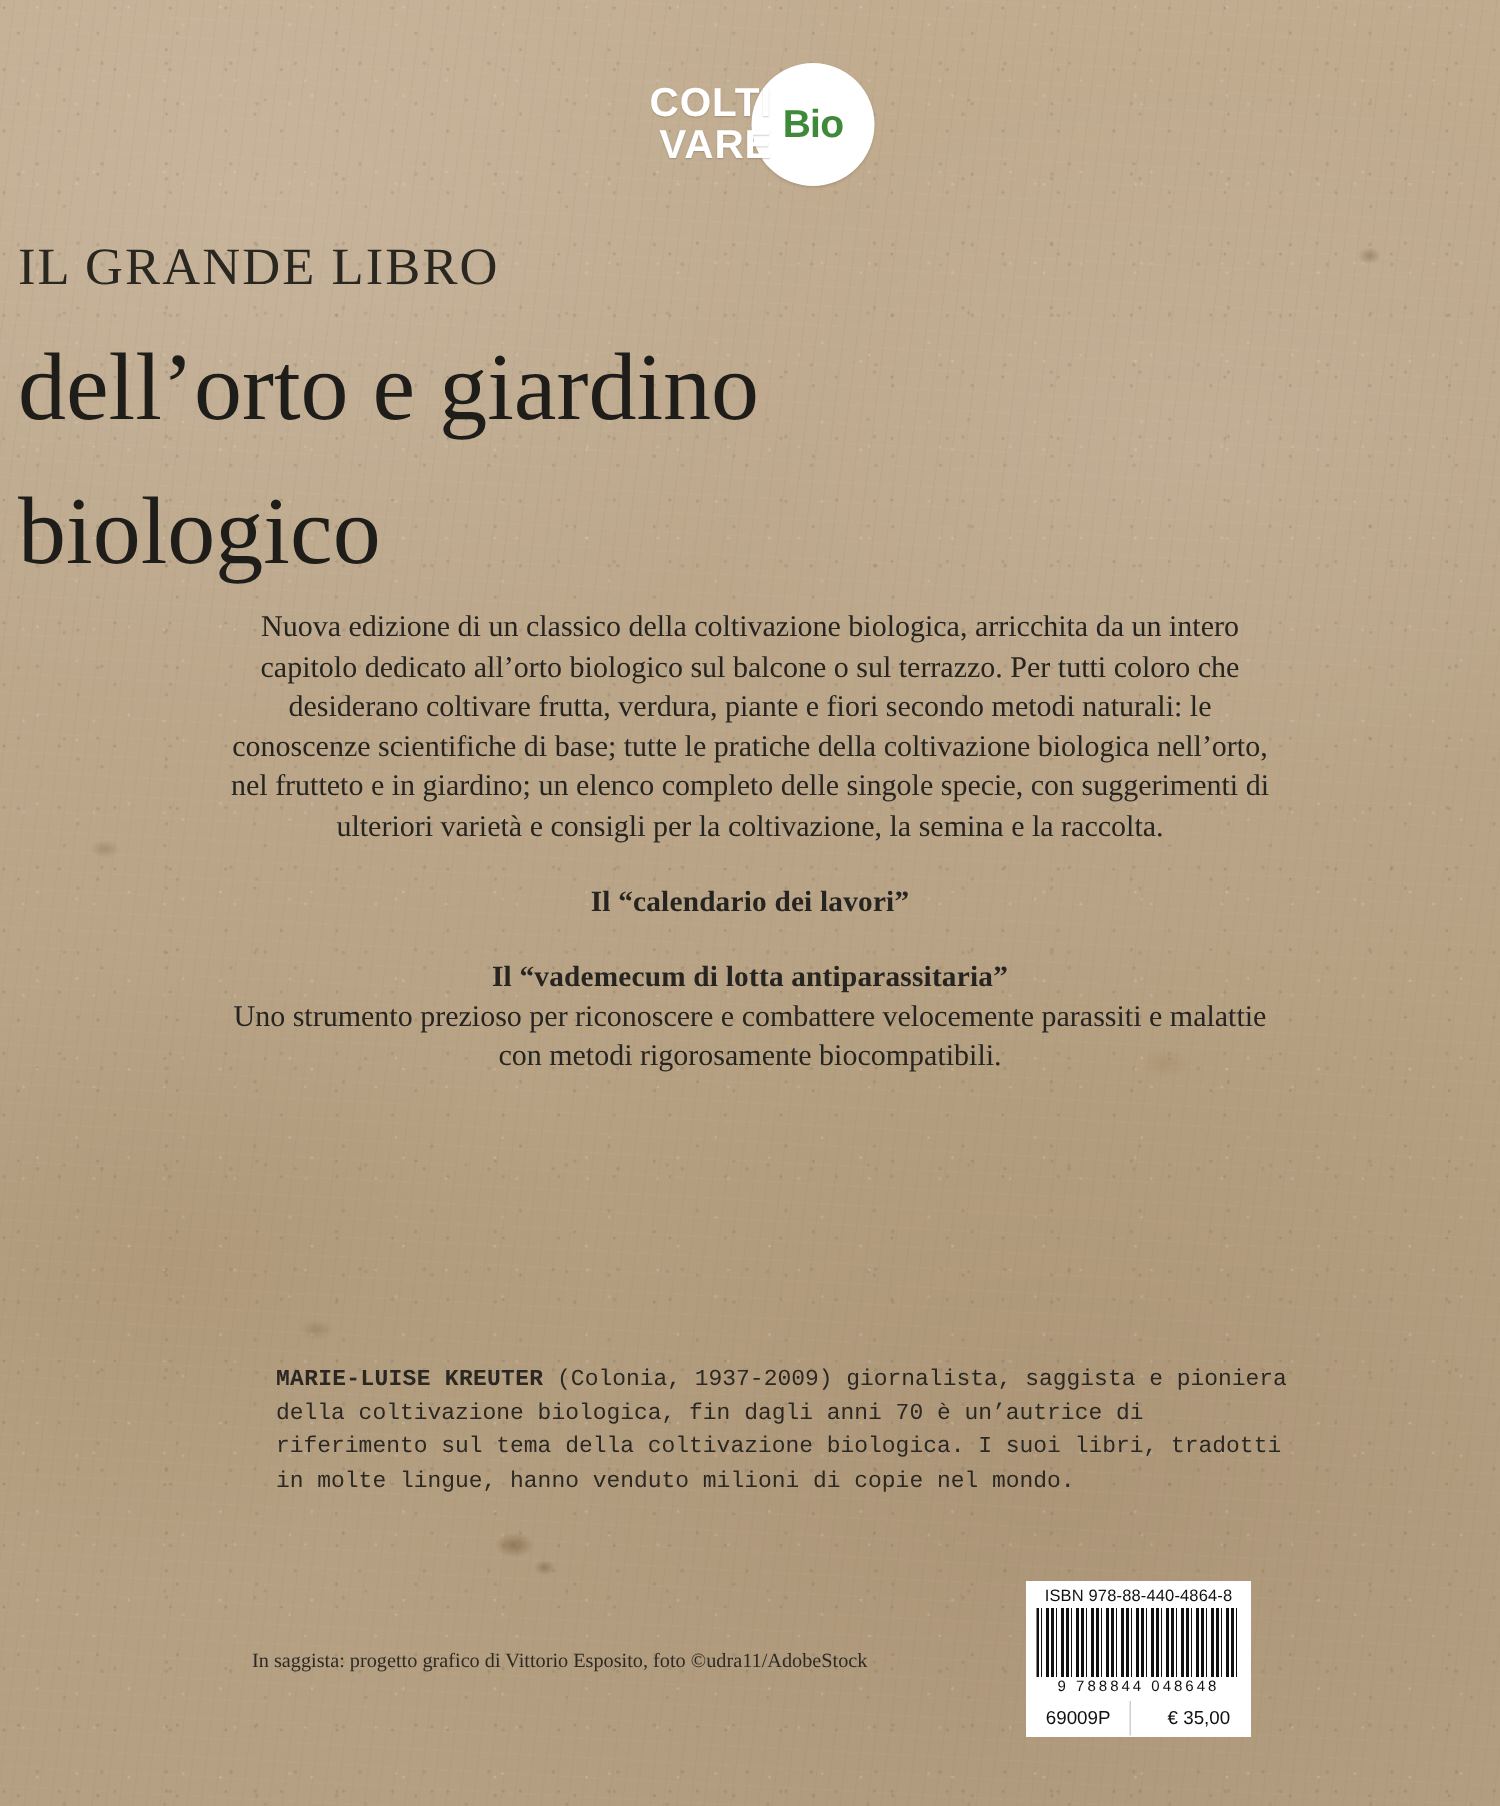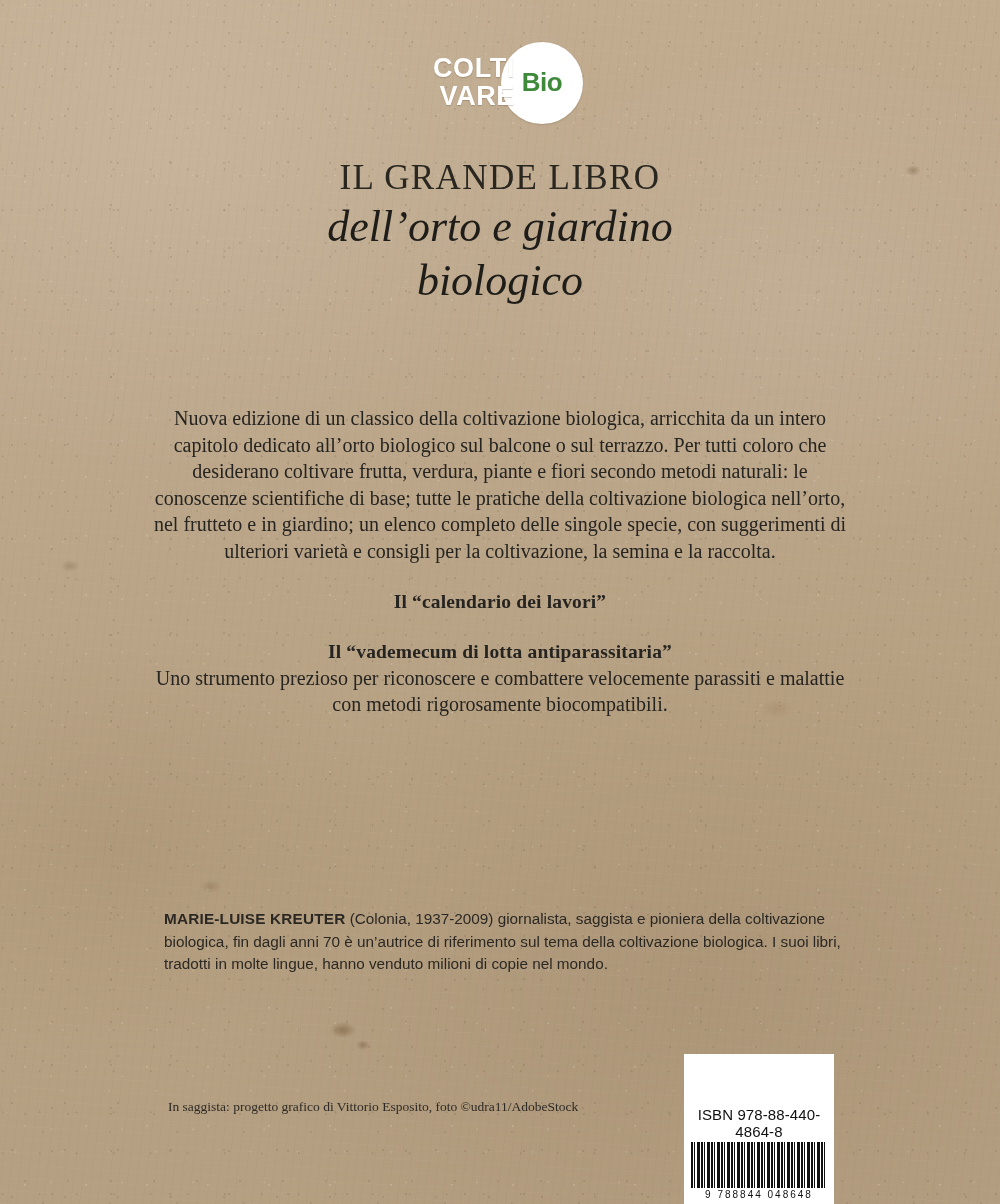--- a/index.html
+++ b/index.html
@@ -119,36 +119,36 @@
     margin-top: -2px;
     text-align: center;
   }
 
   
   .title-block {
     position: absolute;
     top: 158px;
     left: 0;
     right: 0;
-    text-align: center;
+    text-align: left;
     color: #23211c;
+    padding-left: 12px;
   }
   .title-kicker {
     font-family: "Liberation Serif", serif;
     font-size: 35px;
     letter-spacing: 1.4px;
     color: #2a2721;
   }
   .title-main {
     font-family: "Liberation Serif", serif;
-    font-size: 44px;
+    font-size: 64px;
     line-height: 1.13;
-    margin-top: 4px;
+    margin-top: 24px;
     color: #1f1d19;
-    font-style: italic;
   }
 
   
   .blurb {
     position: absolute;
     top: 405px;
     left: 150px;
     width: 700px;
     text-align: center;
     color: #262420;
@@ -164,23 +164,23 @@
     margin: 0;
     font-size: 20px;
     line-height: 1.33;
   }
   .sec-gap { height: 26px; }
 
   
   .author-note {
     position: absolute;
     top: 908px;
-    left: 164px;
+    left: 184px;
     width: 678px;
-    font-family: Liberation Sans, sans-serif;
+    font-family: Liberation Mono, monospace;
     font-size: 15.3px;
     line-height: 1.48;
     color: #2b2823;
     text-align: left;
   }
   .author-note .name {
     font-weight: 700;
     letter-spacing: 0.2px;
   }
 
@@ -199,26 +199,25 @@
     position: absolute;
     left: 684px;
     top: 1054px;
     width: 148px;
     background: #ffffff;
     border: 1px solid #ffffff;
     padding: 0;
   }
   .isbn-line {
     font-family: "Liberation Sans", sans-serif;
-    font-size: 15px;
+    font-size: 11px;
     color: #111;
     text-align: center;
     padding: 3px 0 2px 0;
     letter-spacing: 0.1px;
-    margin-top: 48px;
   }
   .bars {
     height: 46px;
     margin: 0 6px;
     background-image: repeating-linear-gradient(
       90deg,
       #111 0px, #111 1.6px,
       #fff 1.6px, #fff 3.1px,
       #111 3.1px, #111 4.0px,
       #fff 4.0px, #fff 6.4px,

